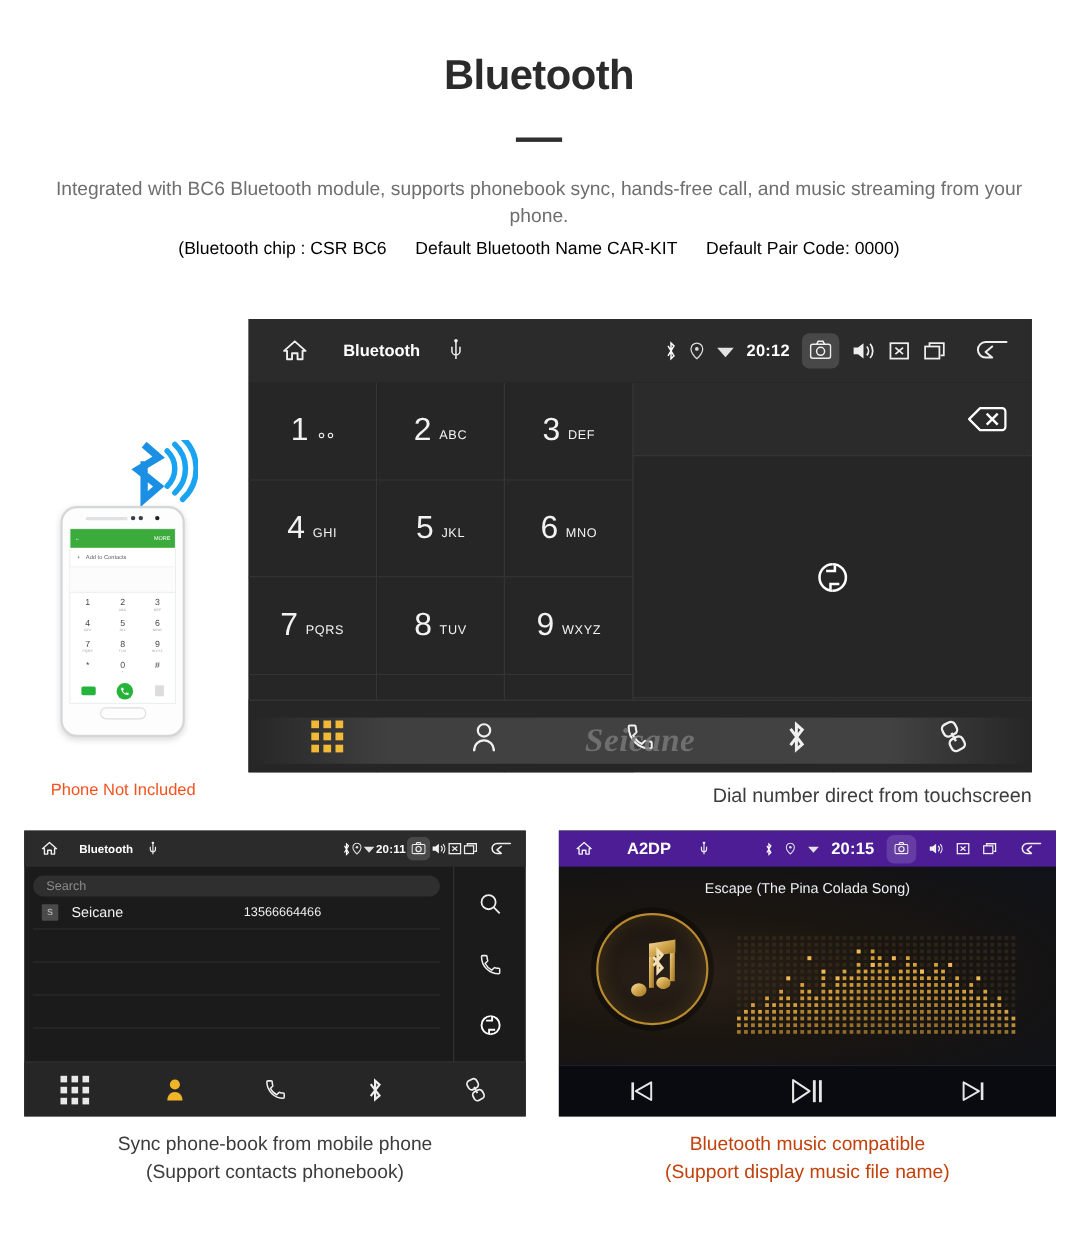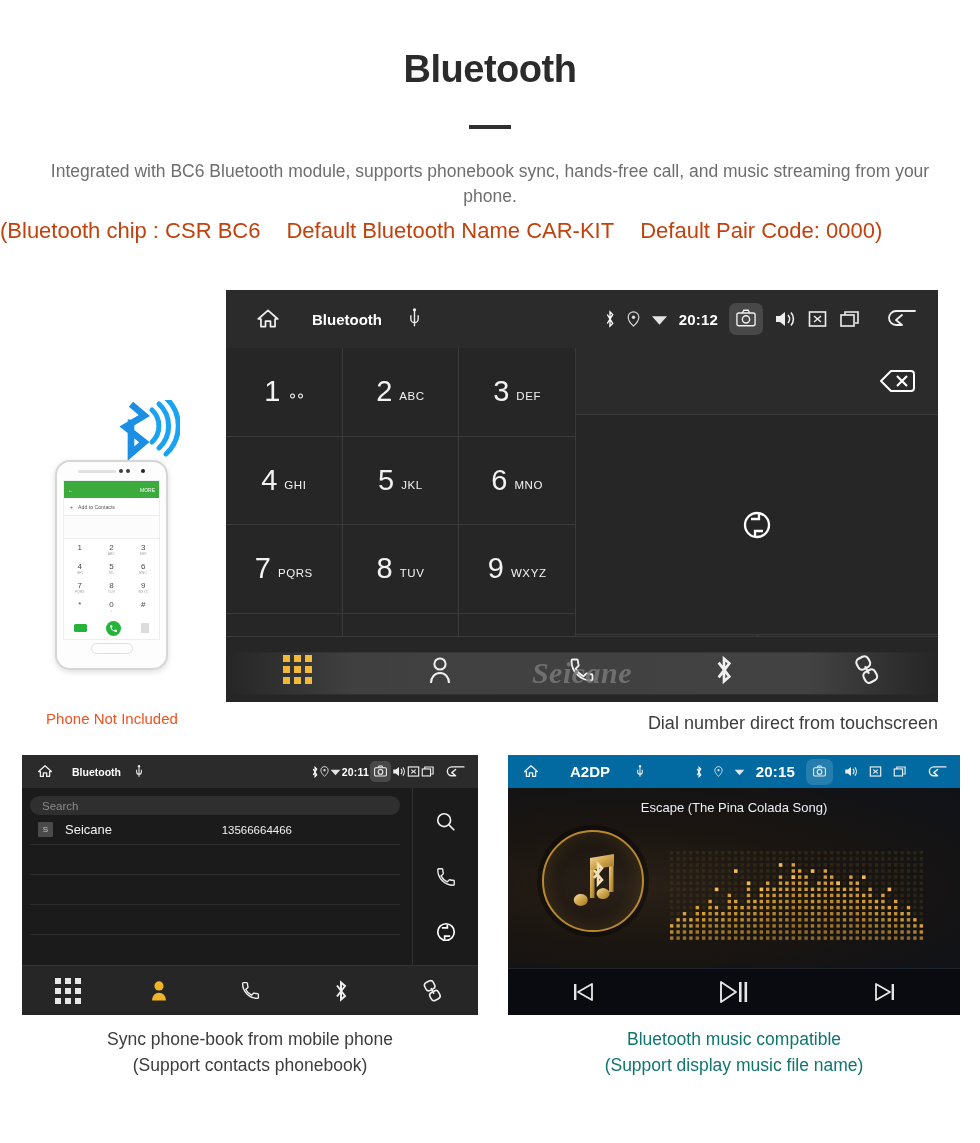--- a/index.html
+++ b/index.html
@@ -28,23 +28,23 @@
   .lead {
     margin-top: 30px;
     text-align: center;
     font-size: 17.5px;
     color: #6e6e6e;
     line-height: 1.45;
     padding: 0 29px;
   }
   .lead-orange {
     margin-top: 8px;
-    text-align: left;
-    font-size: 22px;
-    color: #c2410c;
+    text-align: center;
+    font-size: 16px;
+    color: #000000;
     white-space: nowrap;
   }
   .lead-orange span { display: inline-block; }
   .lo-gap { width: 26px; }
 
   
   .unit-main {
     position: absolute;
     left: 226px; top: 290px;
     width: 712px; height: 412px;
@@ -209,21 +209,21 @@
   .cap-main {
     position: absolute; left: 226px; top: 713px; width: 712px;
     text-align: right; font-size: 18px; color: #3c3c3c;
   }
   .cap-bl {
     position: absolute; left: 22px; top: 1026px; width: 456px;
     text-align: center; font-size: 17.5px; color: #3c3c3c; line-height: 1.5;
   }
   .cap-br {
     position: absolute; left: 508px; top: 1026px; width: 452px;
-    text-align: center; font-size: 17.5px; color: #0f766e; line-height: 1.5;
+    text-align: center; font-size: 17.5px; color: #c2410c; line-height: 1.5;
   }
 
   
   .unit-pb {
     position: absolute; left: 22px; top: 755px;
     width: 456px; height: 260px;
     background: #1b1b1b;
     overflow: hidden;
   }
   .sb-sm { height: 33px; background:#2b2b2b; display:flex; align-items:center; padding:0 8px 0 14px; }
@@ -259,21 +259,21 @@
   .pb-nav { height: 50px; background:#262626; border-top:1px solid #333; display:flex; align-items:center; }
   .pb-nav > div { flex:1; display:flex; align-items:center; justify-content:center; }
 
   
   .unit-mu {
     position: absolute; left: 508px; top: 755px;
     width: 452px; height: 260px;
     background: #0e1118;
     overflow: hidden;
   }
-  .mu-sb { height: 33px; background:#0369a1; display:flex; align-items:center; padding:0 8px 0 14px; }
+  .mu-sb { height: 33px; background:#4c1d95; display:flex; align-items:center; padding:0 8px 0 14px; }
   .mu-stage {
     height: 180px;
     background: radial-gradient(ellipse at 28% 55%, #2a2118 0%, #1a1510 42%, #0f1219 100%);
     position: relative;
   }
   .mu-song {
     position:absolute; left:0; right:0; top: 12px;
     text-align:center; color:#eceff3; font-size:13px;
   }
   .mu-disc {

